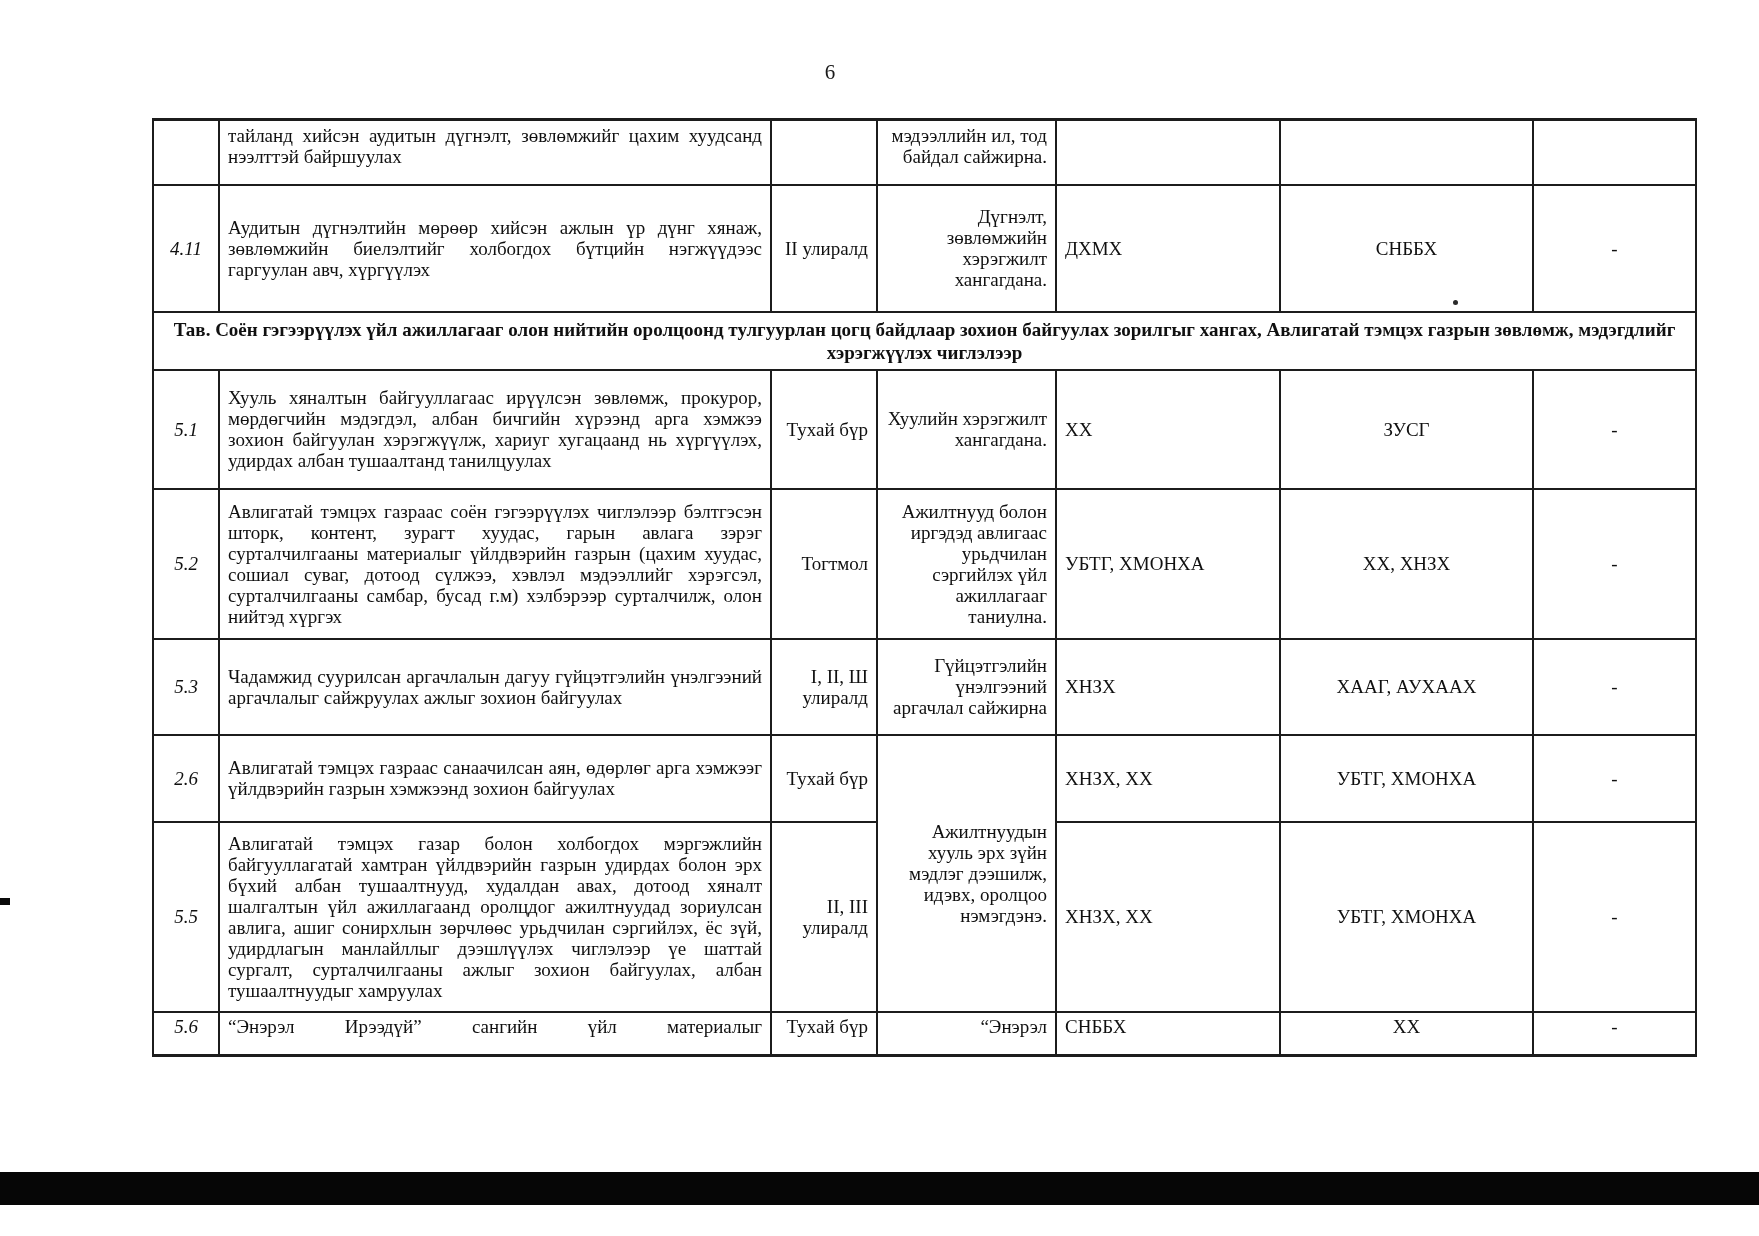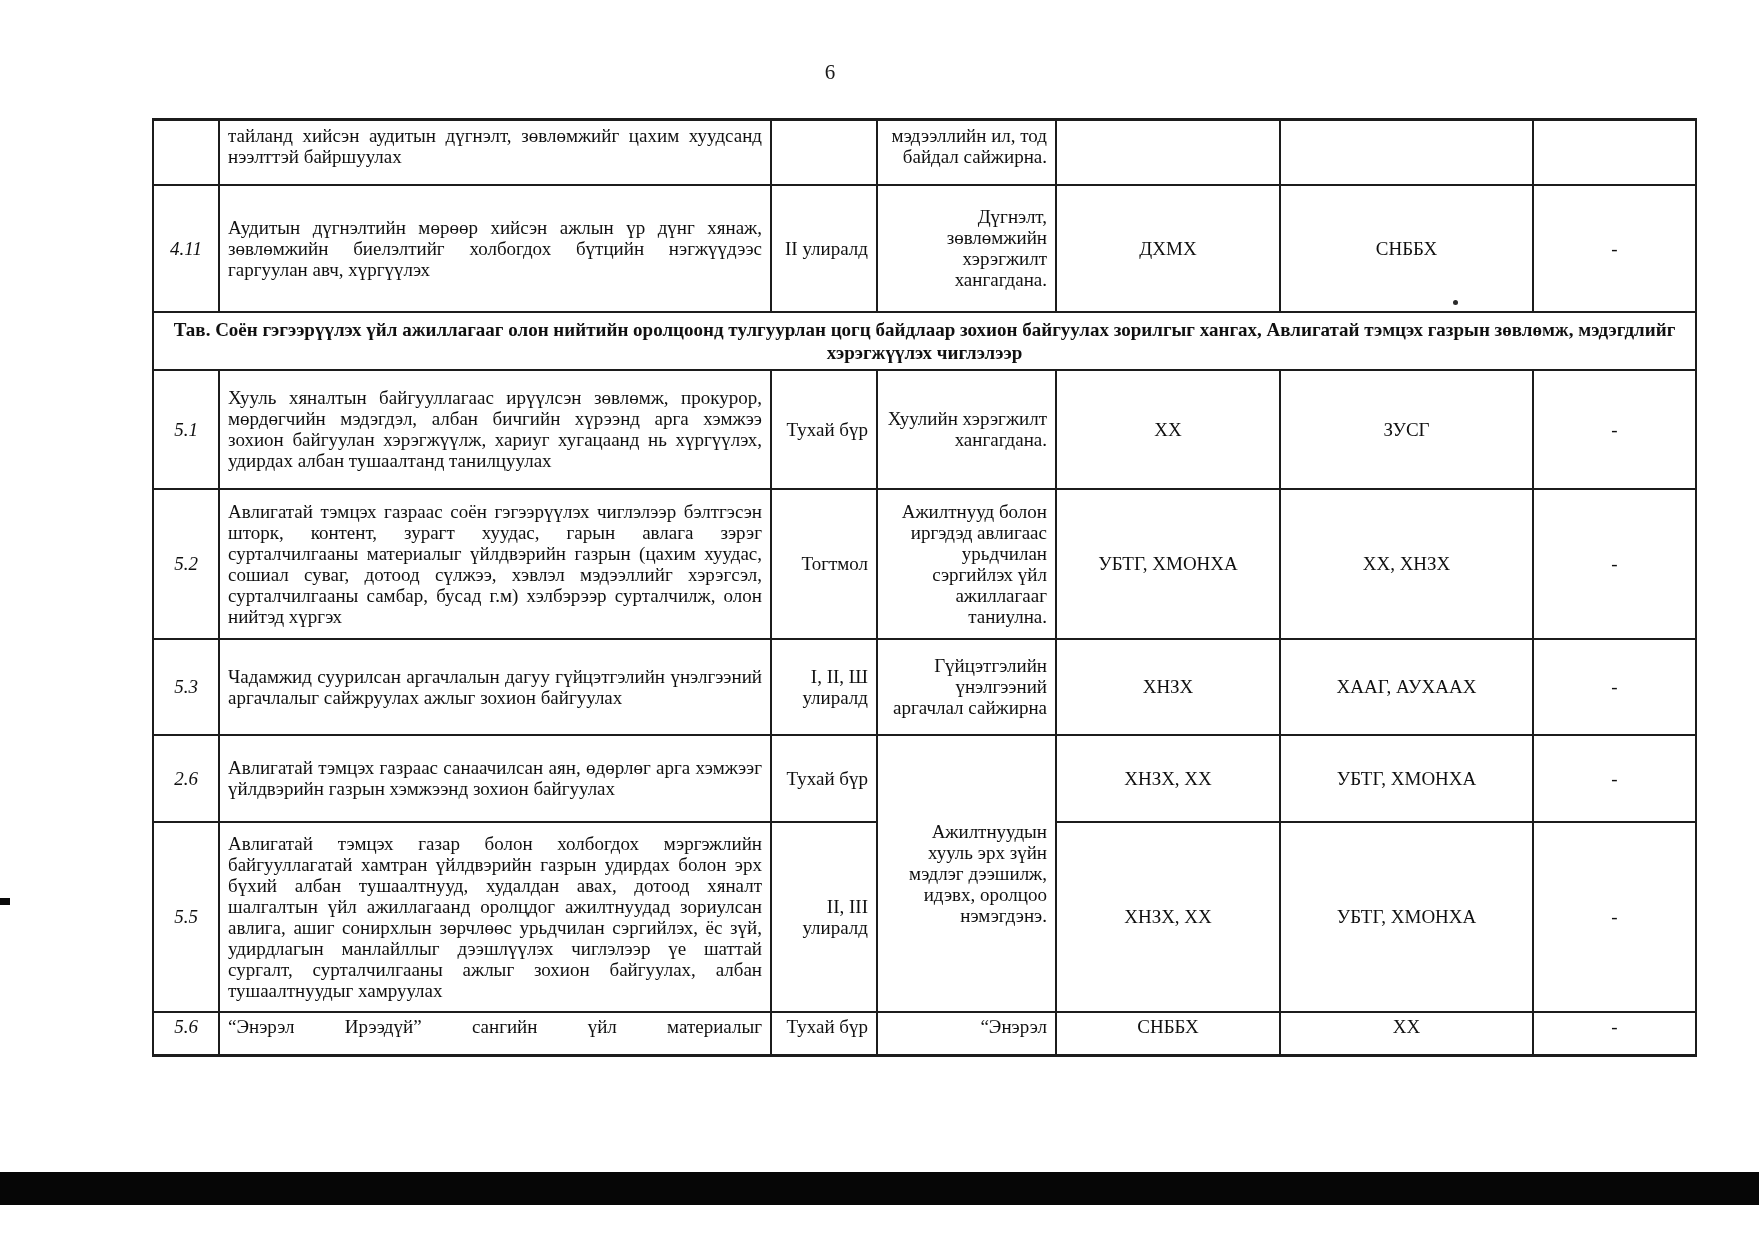--- a/index.html
+++ b/index.html
@@ -23,21 +23,21 @@
     border:2px solid #1c1c1c;
     padding:4px 8px;
     vertical-align:middle;
     overflow:hidden;
   }
   table.doc-table{border-top:3px solid #1c1c1c;border-bottom:3px solid #1c1c1c;}
   td.c-num{text-align:center;padding:2px 2px;font-style:italic;}
   td.c-act{text-align:justify;text-justify:inter-word;}
   td.c-per{text-align:right;padding:2px 4px;}
   td.c-res{text-align:right;padding:2px 6px;}
-  td.c-resp{text-align:center;}
+  td.c-resp{text-align:left;}
   td.c-col{text-align:center;}
   td.c-bud{text-align:center;}
   tr.row-a td{vertical-align:top;}
   td.c-sect{
     text-align:center;font-weight:bold;padding:6px 14px;line-height:23px;
   }
   tr.row-last td{vertical-align:top;padding-top:3px;padding-bottom:1px;white-space:nowrap;}
   tr.row-last td.c-act{white-space:normal;text-align:justify;text-align-last:justify;}
   tr.r0{height:65px;}
   tr.r1{height:127px;}

